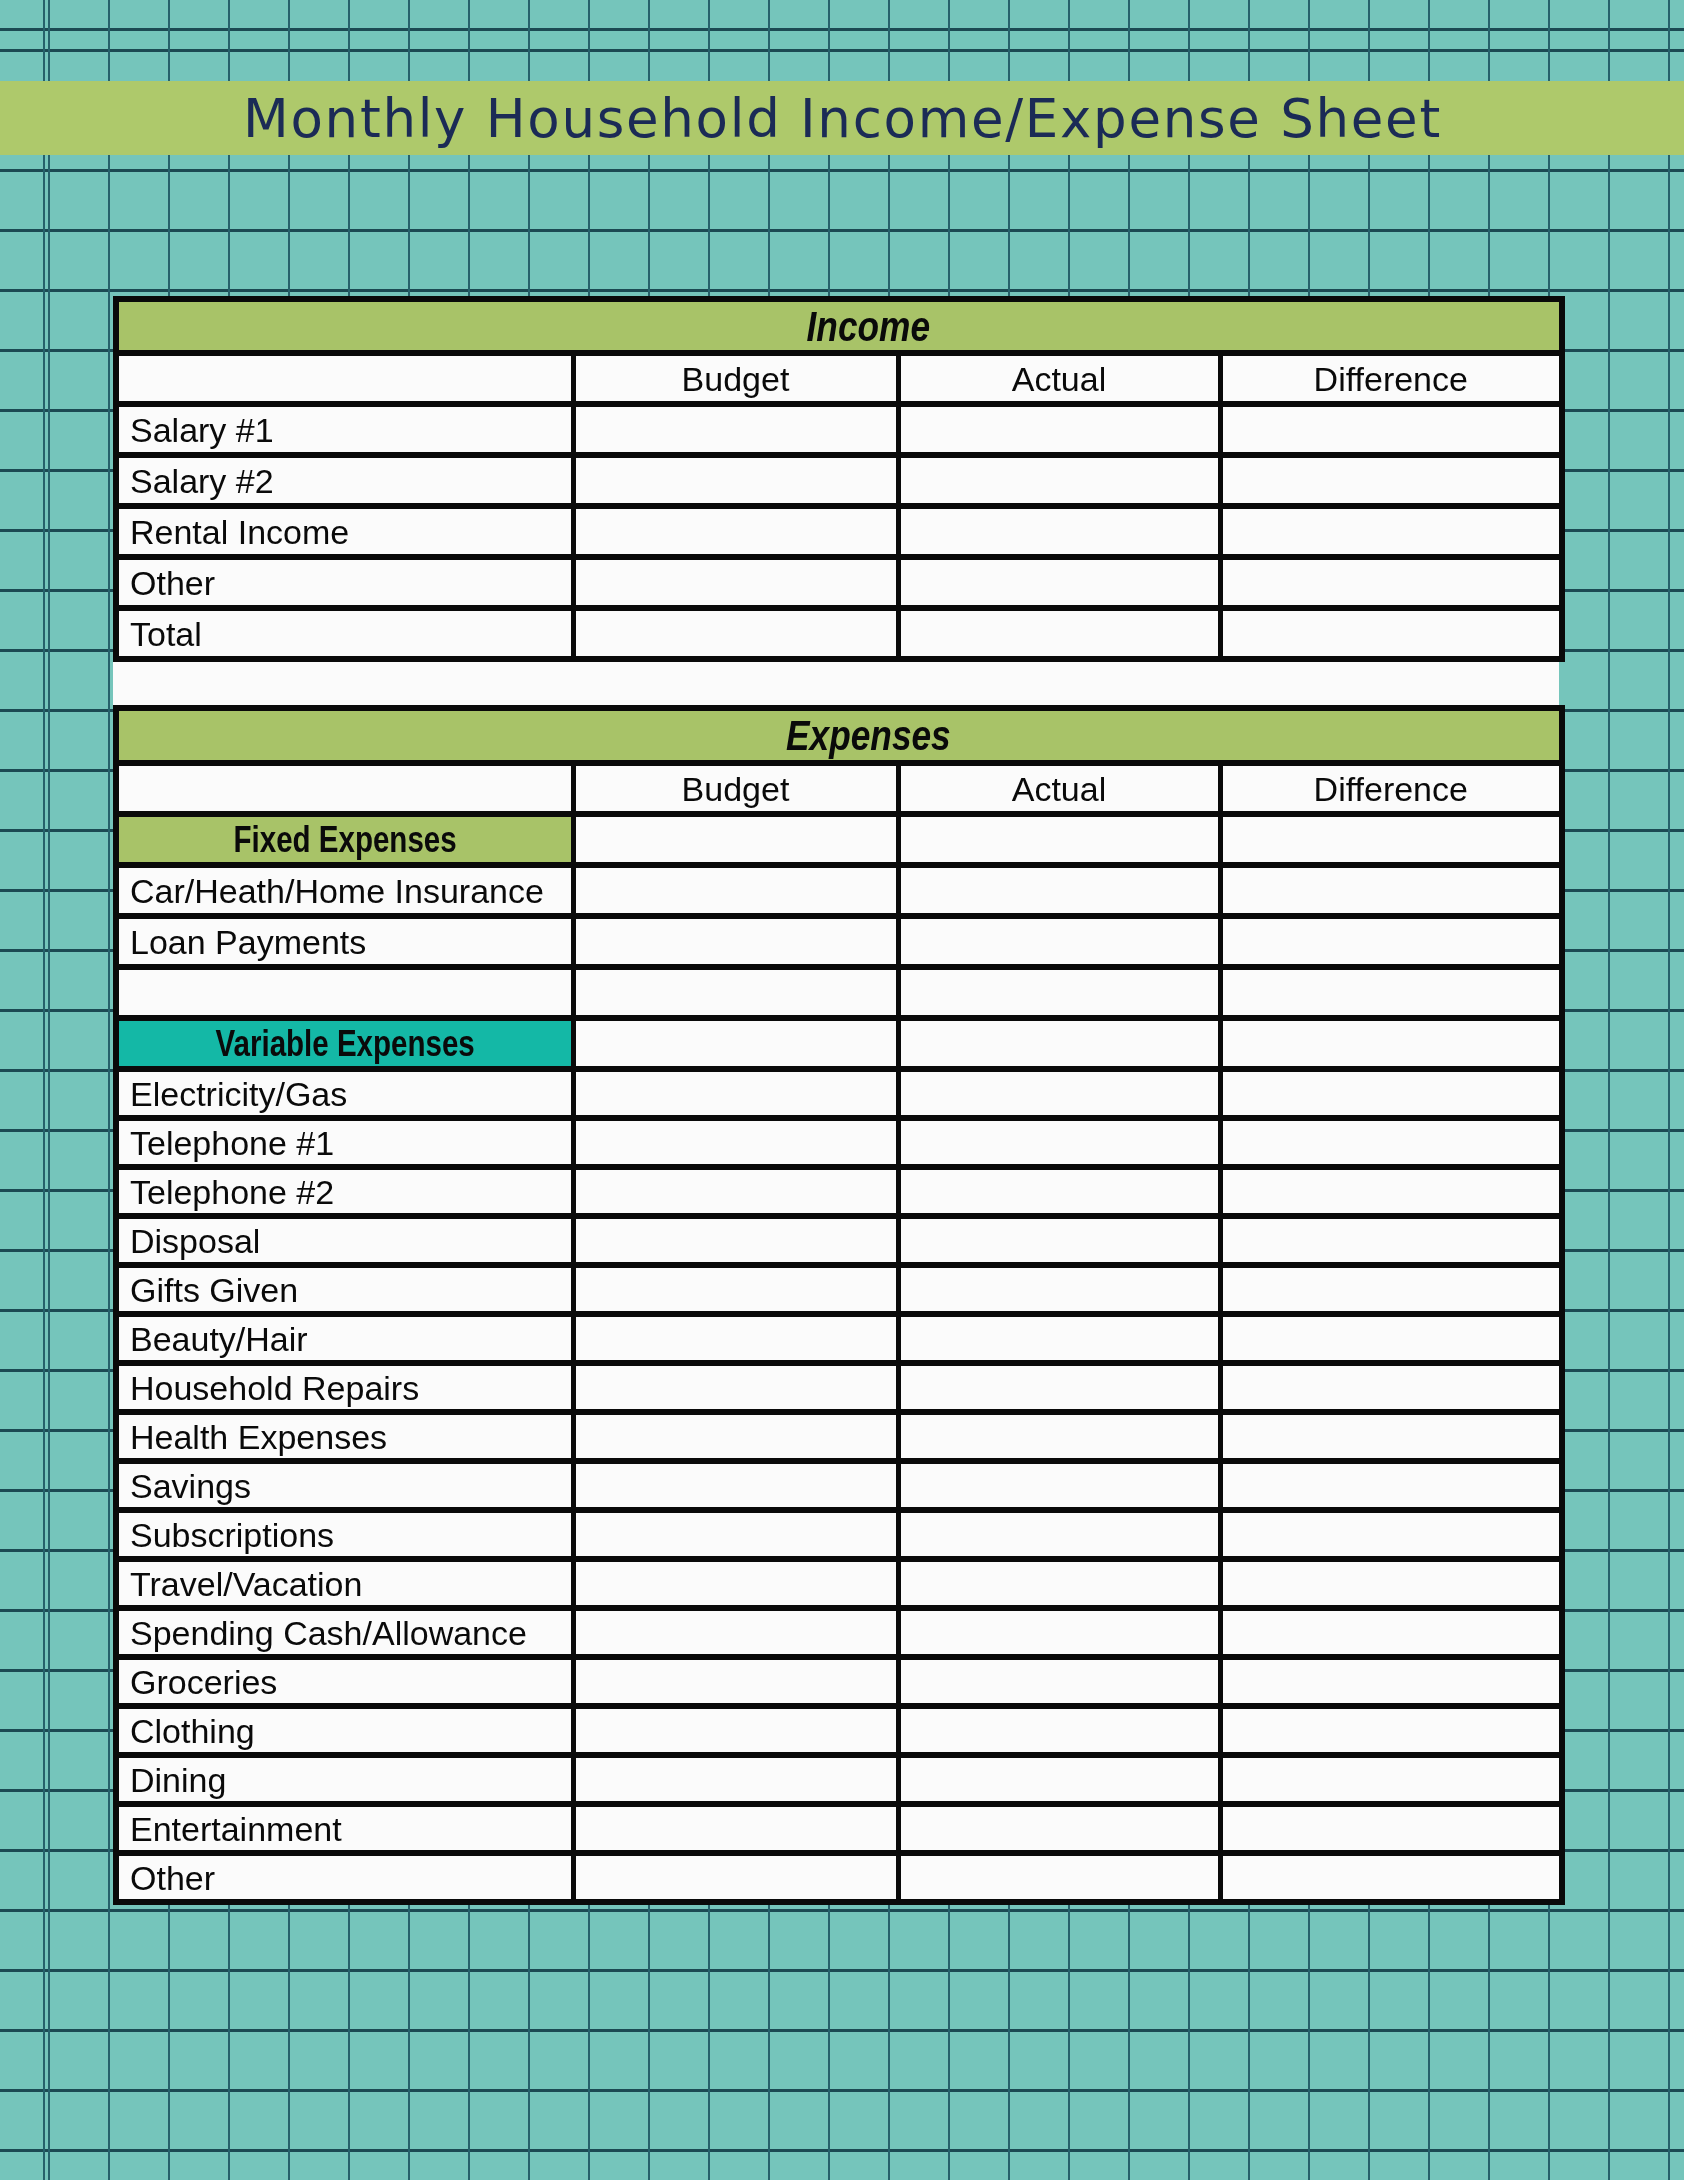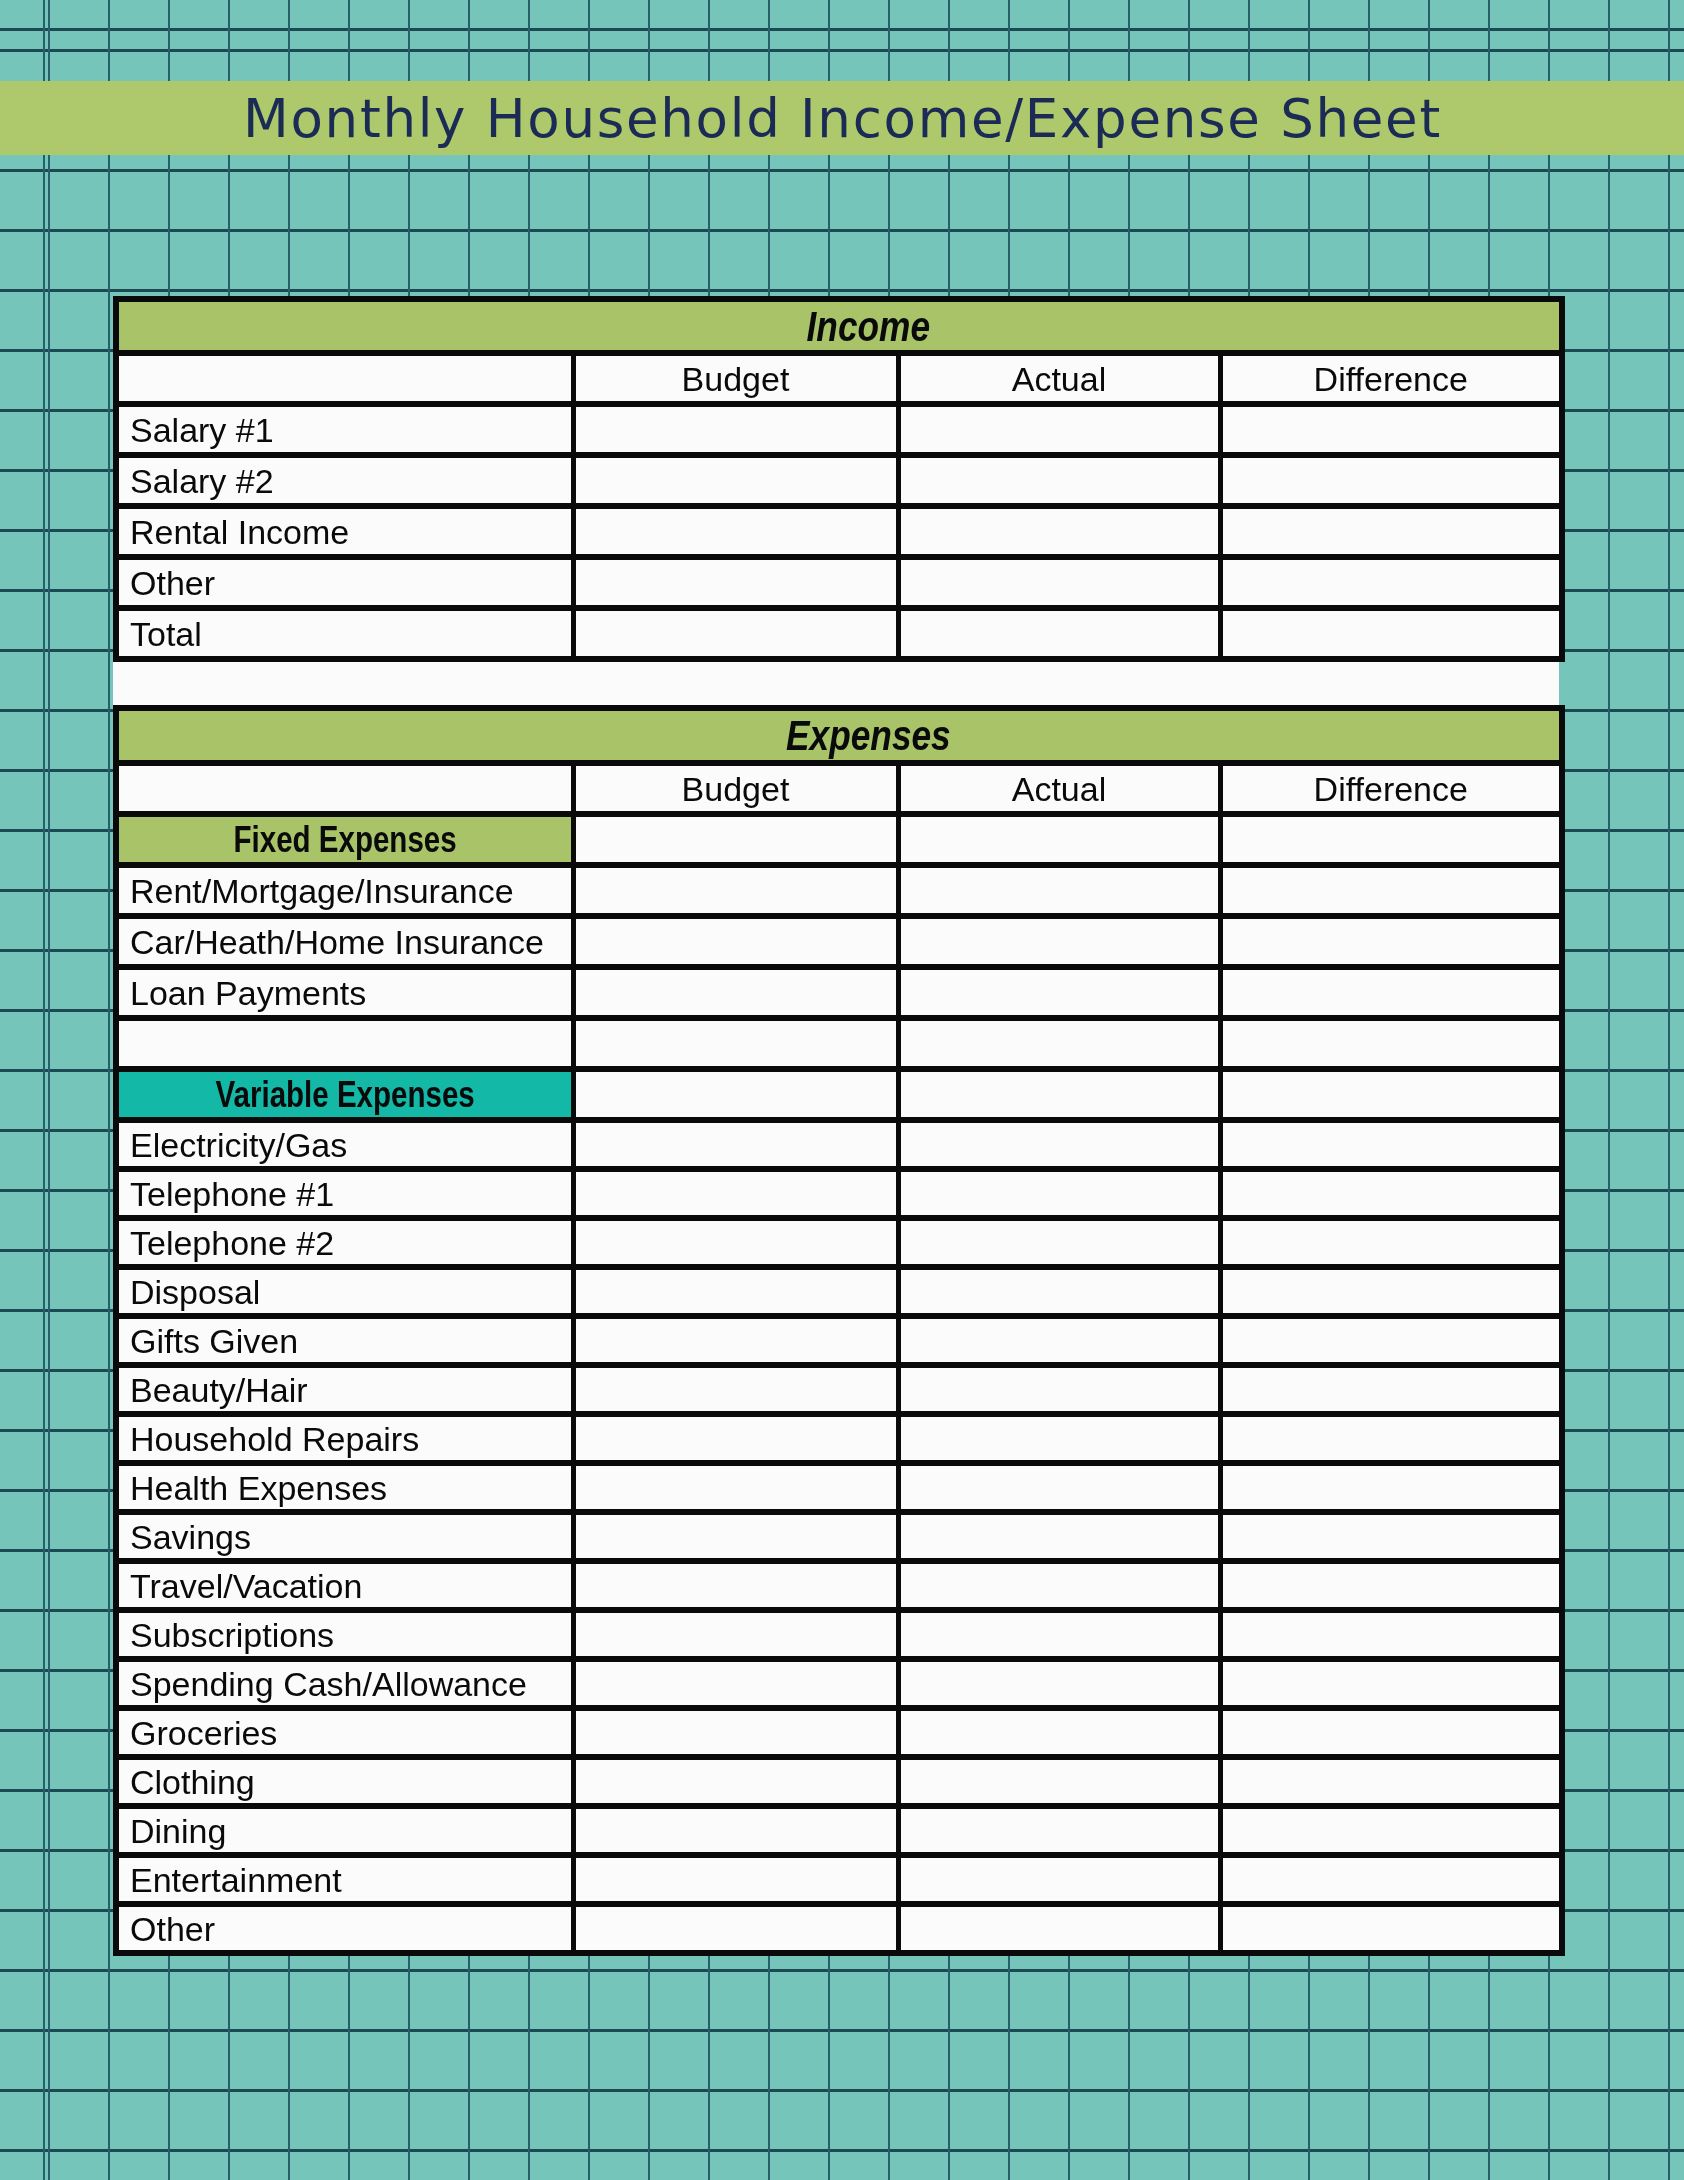--- a/index.html
+++ b/index.html
@@ -126,26 +126,20 @@
           </tr>
       </thead>
       <tbody id="expenses-body">
           <tr>
             <td class="sec" style="background: rgb(168, 195, 104);"><span class="sec-text">Fixed Expenses</span></td>
             <td class="val"></td>
             <td class="val"></td>
             <td class="val"></td>
           </tr>
           <tr>
-            <td class="lbl">Rent/Mortgage/Insurance</td>
-            <td class="val"></td>
-            <td class="val"></td>
-            <td class="val"></td>
-          </tr>
-          <tr>
             <td class="lbl">Car/Heath/Home Insurance</td>
             <td class="val"></td>
             <td class="val"></td>
             <td class="val"></td>
           </tr>
           <tr>
             <td class="lbl">Loan Payments</td>
             <td class="val"></td>
             <td class="val"></td>
             <td class="val"></td>
@@ -210,27 +204,27 @@
             <td class="val "></td>
             <td class="val "></td>
           </tr>
           <tr class="vr">
             <td class="lbl">Savings</td>
             <td class="val "></td>
             <td class="val "></td>
             <td class="val "></td>
           </tr>
           <tr class="vr">
+            <td class="lbl">Subscriptions</td>
+            <td class="val "></td>
+            <td class="val "></td>
+            <td class="val "></td>
+          </tr>
+          <tr class="vr">
             <td class="lbl">Travel/Vacation</td>
-            <td class="val "></td>
-            <td class="val "></td>
-            <td class="val "></td>
-          </tr>
-          <tr class="vr">
-            <td class="lbl">Subscriptions</td>
             <td class="val "></td>
             <td class="val "></td>
             <td class="val "></td>
           </tr>
           <tr class="vr">
             <td class="lbl">Spending Cash/Allowance</td>
             <td class="val "></td>
             <td class="val "></td>
             <td class="val "></td>
           </tr>

